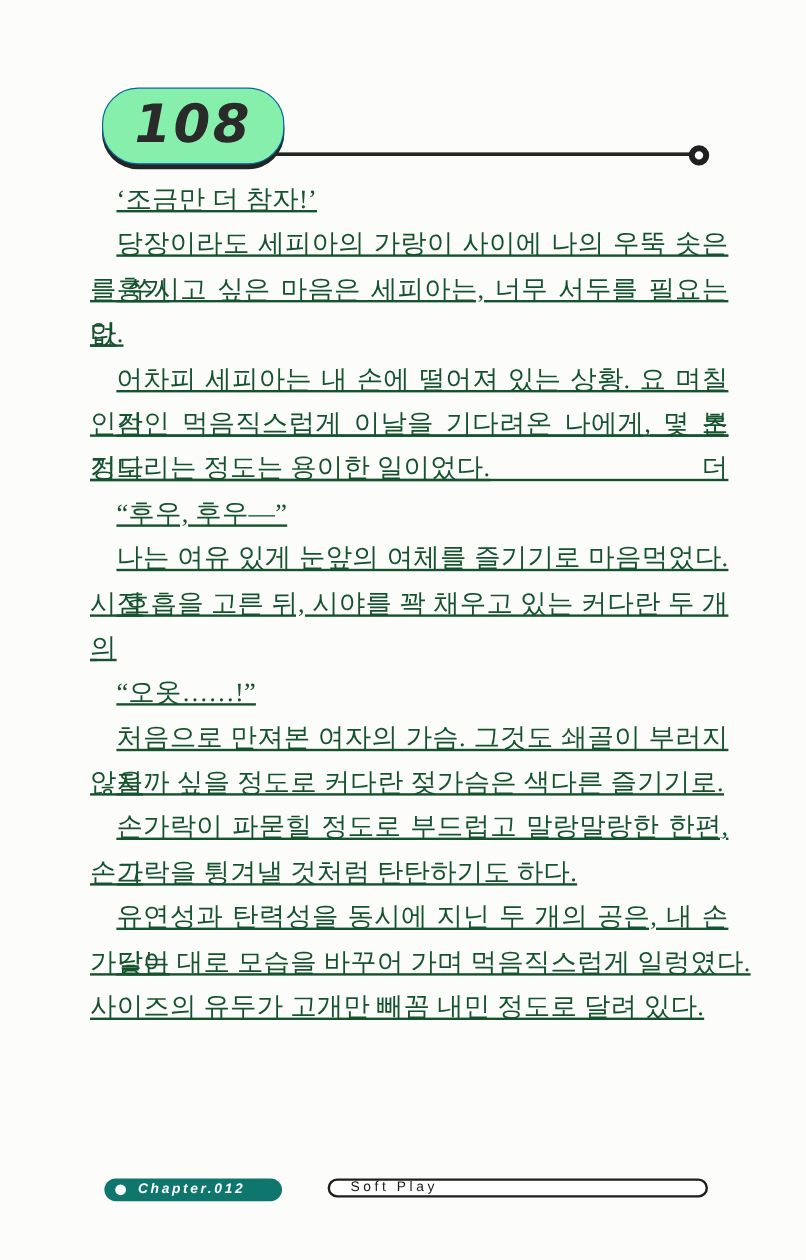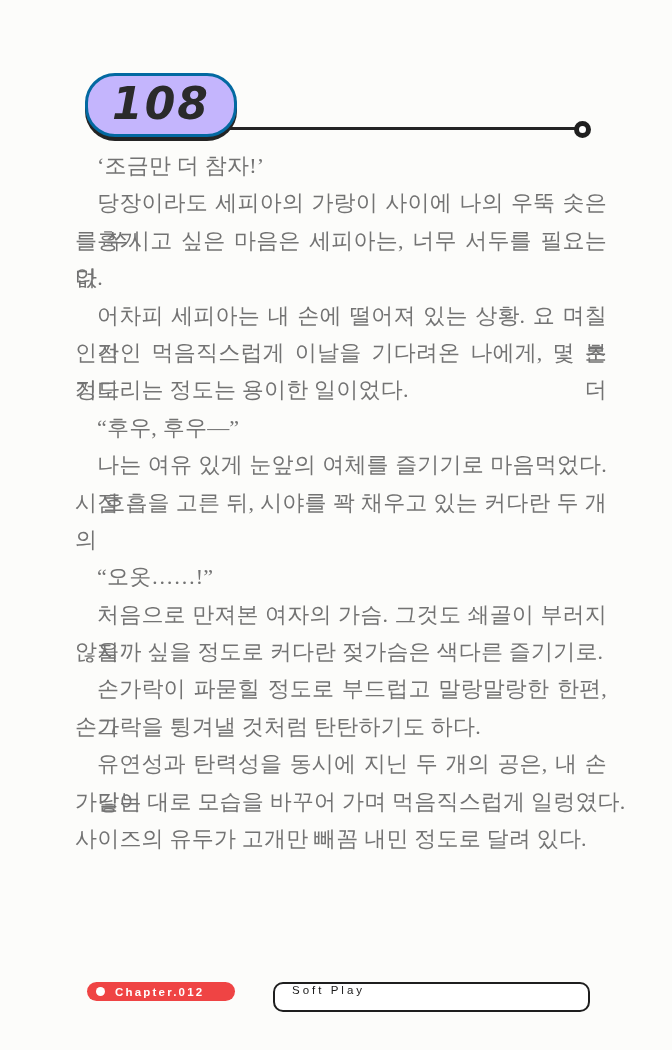--- a/index.html
+++ b/index.html
@@ -16,23 +16,23 @@
     color: #262626;
   }
 
   
   .page-num-box {
     position: absolute;
     left: 85px;
     top: 73px;
     width: 152px;
     height: 64px;
-    border: 3px solid #0369a1;
+    border: 1px solid #0369a1;
     border-radius: 30px;
-    background: #c4b5fd;
+    background: #86efac;
     box-shadow: 0 4px 0 0 #242424;
     display: flex;
     align-items: center;
     justify-content: center;
     z-index: 3;
   }
   .page-num-box span {
     font-family: "DejaVu Sans", "Liberation Sans", sans-serif;
     font-weight: bold;
     font-style: italic;
@@ -63,43 +63,45 @@
   }
 
   
   .body-text {
     position: absolute;
     left: 75px;
     top: 147px;
     width: 532px;
     font-size: 22px;
     line-height: 37.4px;
-    color: #737373;
+    color: #14532d;
     letter-spacing: 0.2px;
+    text-decoration: underline;
   }
   .body-text .line { height: 37.4px; white-space: nowrap; }
   .body-text .line.indent { padding-left: 22px; }
   .body-text .line.fill {
     white-space: normal;
     text-align: justify;
     text-align-last: justify;
   }
 
   
   .chapter-pill {
     position: absolute;
     left: 87px;
     top: 982px;
     width: 148px;
     height: 19px;
-    background: #ef4444;
+    background: #0f766e;
     border-radius: 10px;
     display: flex;
     align-items: center;
     z-index: 2;
+    font-style: italic;
   }
   .chapter-pill .dot {
     width: 9px;
     height: 9px;
     border-radius: 50%;
     background: #ffffff;
     margin-left: 9px;
     flex: 0 0 auto;
   }
   .chapter-pill .chapter-label {
@@ -110,26 +112,26 @@
     color: #ffffff;
     margin-left: 10px;
     white-space: nowrap;
     transform: translateY(-0.5px);
   }
   .section-pill {
     position: absolute;
     left: 273px;
     top: 982px;
     width: 317px;
-    height: 30px;
+    height: 16px;
     background: #ffffff;
     border: 2px solid #1e1e1e;
     border-radius: 10px;
     display: flex;
-    align-items: flex-start;
+    align-items: flex-end;
     z-index: 2;
   }
   .section-pill .section-label {
     font-family: "Liberation Sans", "DejaVu Sans", sans-serif;
     font-size: 11.5px;
     font-weight: normal;
     letter-spacing: 3px;
     color: #1a1a1a;
     margin-left: 17px;
     white-space: nowrap;

